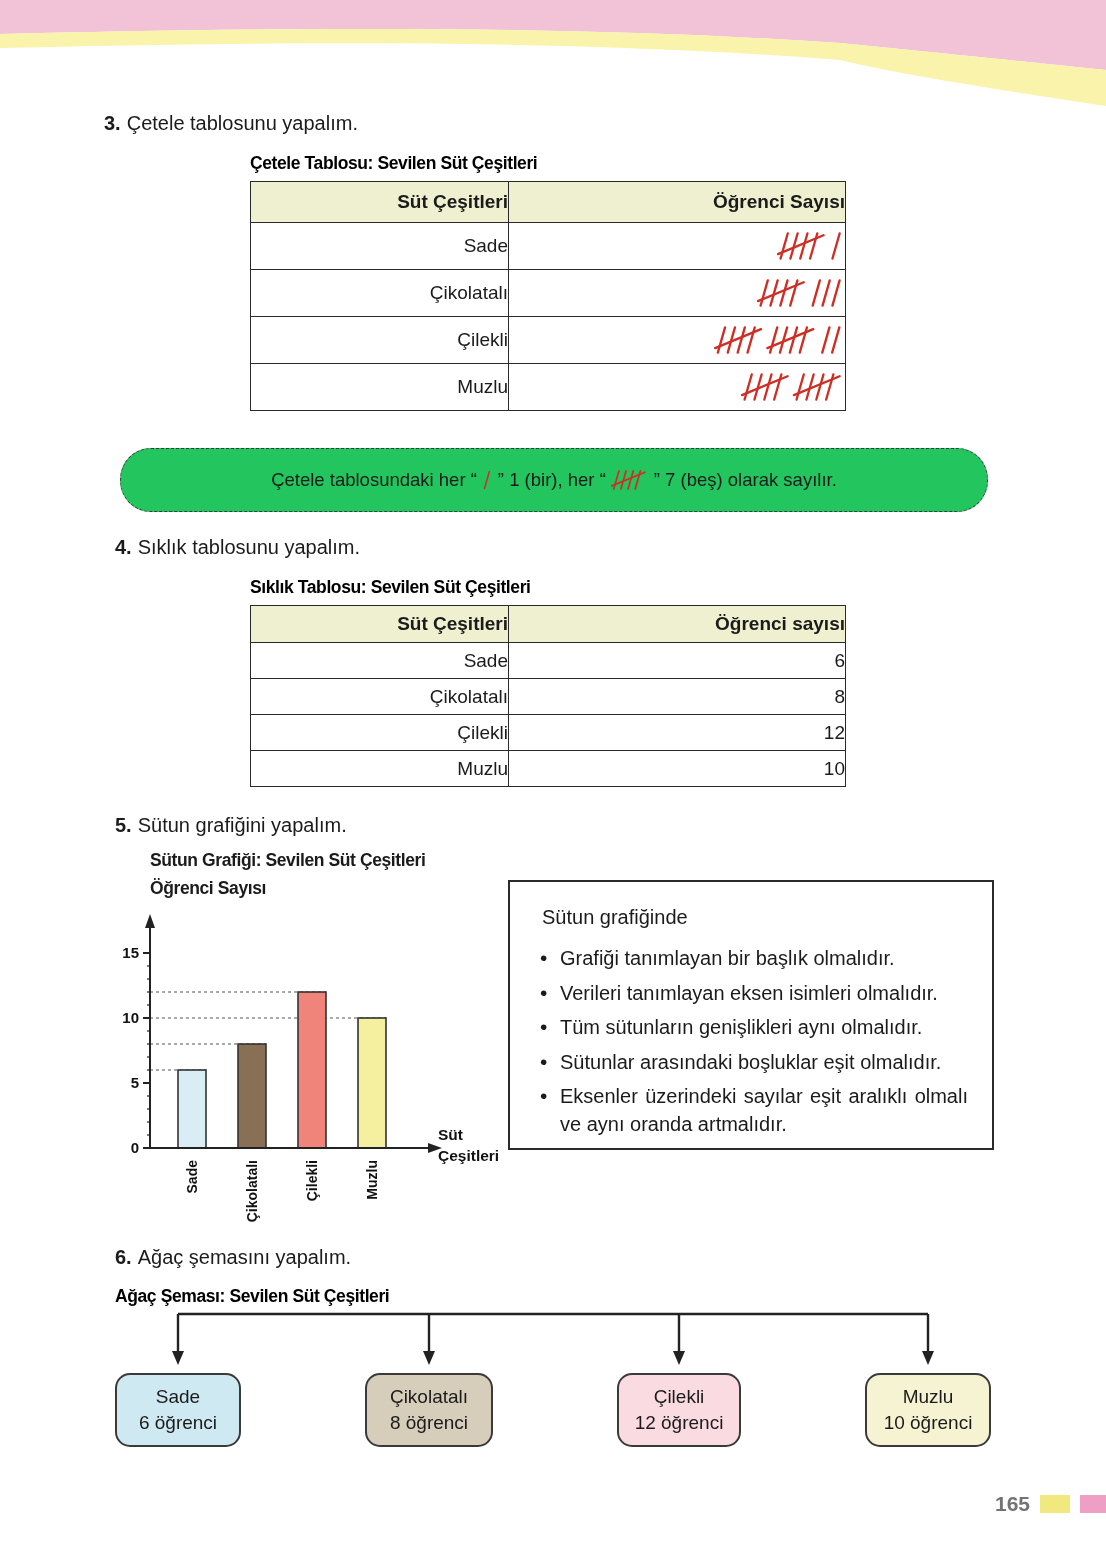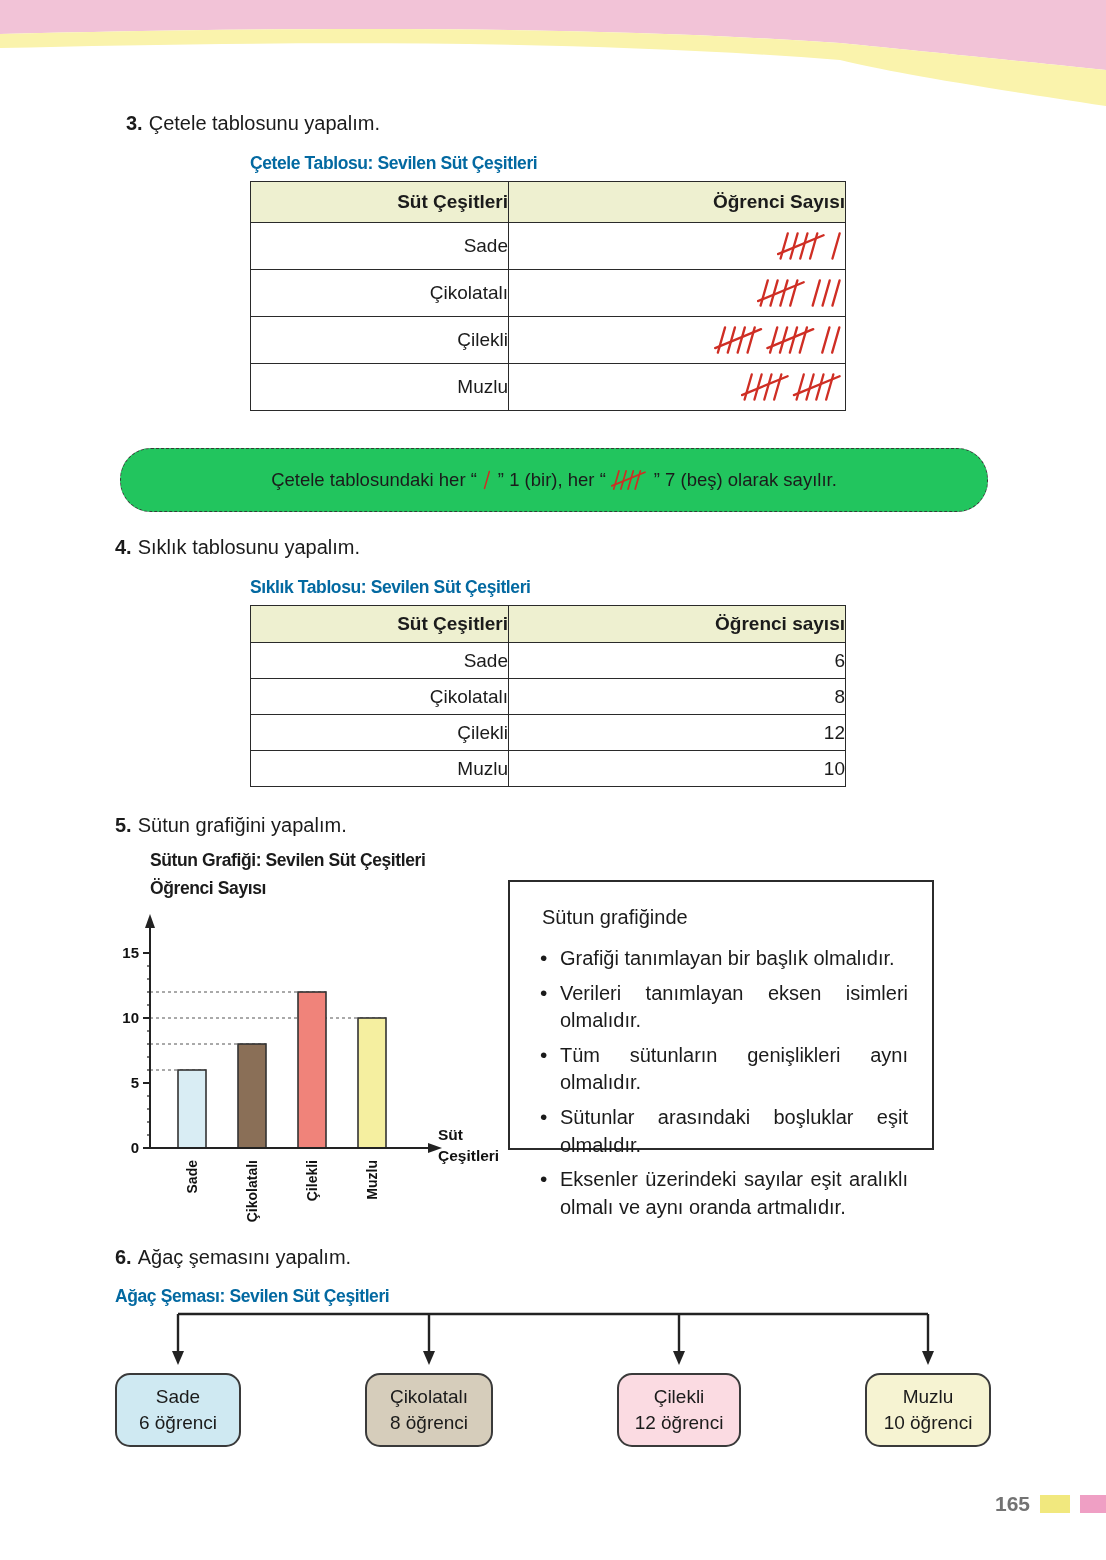--- a/index.html
+++ b/index.html
@@ -1,21 +1,21 @@
 <!DOCTYPE html>
 <html><head>
 <meta charset="utf-8">
 <style>
   html,body{margin:0;padding:0;}
   body{width:1106px;height:1560px;position:relative;background:#ffffff;
        font-family:"Liberation Sans",sans-serif;color:#1b1b1b;overflow:hidden;}
   .abs{position:absolute;}
   .heading{font-size:20px;}
   .heading b{font-weight:700;margin-right:6px;}
-  .tcaption{font-weight:700;font-size:17.5px;letter-spacing:-0.4px;color:#0369a1;}
+  .tcaption{font-weight:700;font-size:17.5px;letter-spacing:-0.4px;color:#000000;}
   table.dtable{border-collapse:collapse;table-layout:fixed;width:595px;}
   table.dtable th,table.dtable td{border:1.6px solid #2a2a2a;text-align:right;
        padding:0 0 0 10px;font-size:19px;vertical-align:middle;}
   table.dtable th{font-weight:700;}
   #tally-table th{height:40px;}
   #tally-table td{height:46px;}
   #freq-table th{height:36px;}
   #freq-table td{height:35px;}
   .tally-cell{padding-left:16px !important;}
   .tally svg{vertical-align:middle;}
@@ -43,21 +43,21 @@
 </head>
 <body>
 
 <div class="abs" style="left:0;top:0;width:1106px;height:1560px;">
 
   <svg class="abs" style="left:0;top:0;" width="1106" height="115">
     <path id="deco-pink" d="M0,0 H1106 V70 C960,55 890,48 840,43 C560,24 250,28 0,34 Z" fill="#f2c3d7"></path>
     <path id="deco-yellow" d="M0,34 C250,28 560,24 840,43 C890,48 960,55 1106,70 V106 C960,84 890,72 840,60 C560,38 250,42 0,48 Z" fill="#faf3ac"></path>
   </svg>
 
-  <div class="abs heading" style="left:126px;top:112px;">
+  <div class="abs heading" style="left:104px;top:112px;">
     <b>3.</b><span>Çetele tablosunu yapalım.</span>
   </div>
 
   <div class="abs tcaption" style="left:250px;top:153px;">Çetele Tablosu: Sevilen Süt Çeşitleri</div>
 
   <table class="abs dtable" id="tally-table" style="left:250px;top:181px;">
     <colgroup>
         <col style="width:258px">
         <col style="width:337px">
       </colgroup>
@@ -220,21 +220,21 @@
       <line x1="35" y1="51" x2="42" y2="51" stroke="#222" stroke-width="2"></line>
       <text x="31" y="56" text-anchor="end" font-size="15" font-weight="bold" fill="#111">15</text>
       <text x="89" y="258" text-anchor="end" font-size="14" font-weight="bold" fill="#111" transform="rotate(-90 89 258)">Sade</text>
       <text x="149" y="258" text-anchor="end" font-size="14" font-weight="bold" fill="#111" transform="rotate(-90 149 258)">Çikolatalı</text>
       <text x="209" y="258" text-anchor="end" font-size="14" font-weight="bold" fill="#111" transform="rotate(-90 209 258)">Çilekli</text>
       <text x="269" y="258" text-anchor="end" font-size="14" font-weight="bold" fill="#111" transform="rotate(-90 269 258)">Muzlu</text>
       <text x="330" y="238" font-size="15.5" font-weight="bold" fill="#111">Süt</text>
       <text x="330" y="259" font-size="15.5" font-weight="bold" fill="#111">Çeşitleri</text>
     </svg>
 
-  <div class="abs rules-box" style="left:508px;top:880px;width:426px;height:270px;">
+  <div class="abs rules-box" style="left:508px;top:880px;width:486px;height:270px;">
     <div class="rules-title">Sütun grafiğinde</div>
     <ul>
       <li>Grafiği tanımlayan bir başlık olmalıdır.</li>
       <li>Verileri tanımlayan eksen isimleri olmalıdır.</li>
       <li>Tüm sütunların genişlikleri aynı olmalıdır.</li>
       <li>Sütunlar arasındaki boşluklar eşit olmalıdır.</li>
       <li>Eksenler üzerindeki sayılar eşit aralıklı olmalı ve aynı oranda artmalıdır.</li>
     </ul>
   </div>
 

